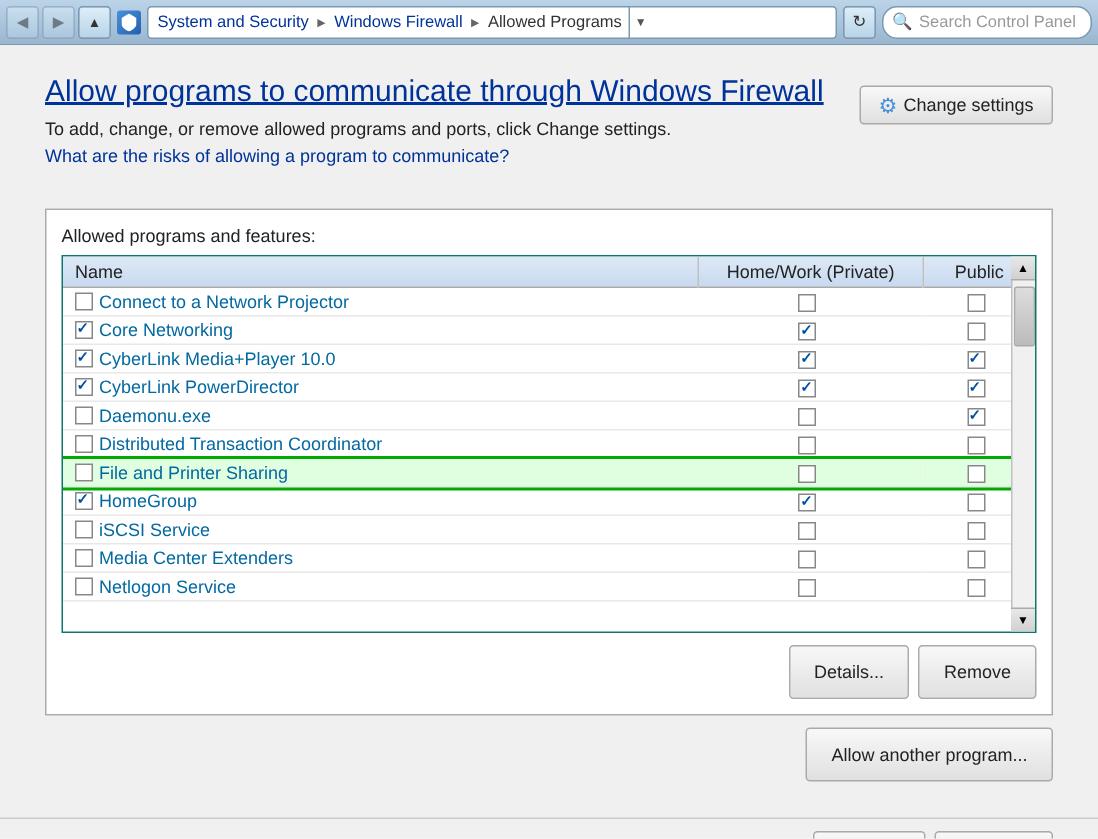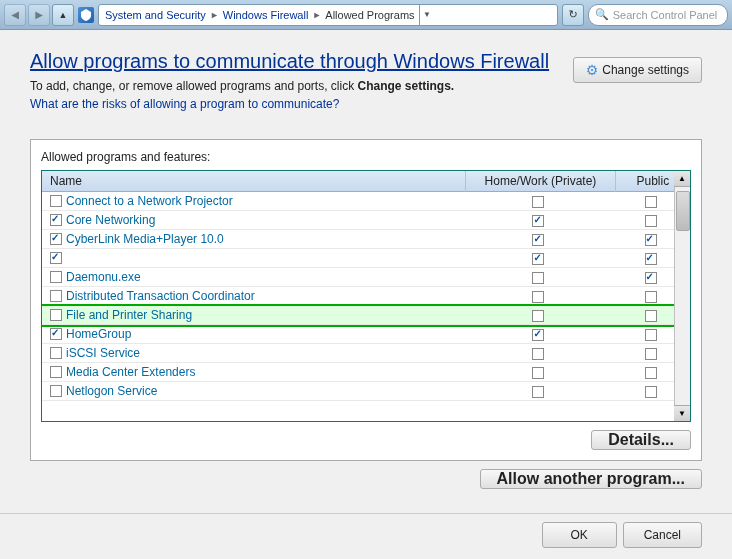--- a/index.html
+++ b/index.html
@@ -125,21 +125,21 @@
       color: #003399;
       font-weight: normal;
       margin-bottom: 6px;
       text-decoration: underline;
     }
     .subtitle {
       font-size: 12px;
       color: #222;
       margin-bottom: 4px;
     }
-    .subtitle b { font-weight: bold; }
+    .subtitle b { font-weight: normal; }
     .help-link {
       color: #003399;
       cursor: pointer;
       font-size: 12px;
       text-decoration: none;
       display: inline-block;
       margin-bottom: 28px;
     }
     .change-settings-btn {
       float: right;
@@ -282,28 +282,27 @@
 
     
     .bottom-panel {
       display: flex;
       justify-content: flex-end;
       gap: 6px;
       margin-top: 8px;
       padding-right: 0;
     }
     .btn {
-      padding: 0 16px;
+      padding: 10px 16px;
       background: linear-gradient(to bottom, #f8f8f8, #e0e0e0);
       border: 1px solid #aaa;
       border-radius: 3px;
       cursor: pointer;
-      font-size: 16px;
+      font-size: 12px;
       color: #222;
-      font-weight: bold;
     }
     .allow-another-btn {
       display: flex;
       justify-content: flex-end;
       margin-top: 8px;
     }
     .footer-buttons {
       display: flex;
       justify-content: flex-end;
       gap: 6px;
@@ -406,20 +405,21 @@
                     <span>CyberLink Media+Player 10.0</span>
                   </div>
                 </td>
                 <td class="td-center"><span class="cb checked"></span></td>
                 <td class="td-center"><span class="cb checked"></span></td>
               </tr>
               <tr>
                 <td>
                   <div class="name-cell">
                     <span class="cb checked"></span>
+                    <span>CyberLink PowerDirector</span>
                   </div>
                 </td>
                 <td class="td-center"><span class="cb checked"></span></td>
                 <td class="td-center"><span class="cb checked"></span></td>
               </tr>
               <tr>
                 <td>
                   <div class="name-cell">
                     <span class="cb"></span>
                     <span>Daemonu.exe</span>
@@ -493,20 +493,21 @@
       </div>
       <div class="scrollbar-track">
         <div class="scrollbar-up">▲</div>
         <div class="scrollbar-thumb"></div>
         <div class="scrollbar-down">▼</div>
       </div>
     </div>
 
     <div class="bottom-panel">
       <button class="btn">Details...</button>
+      <button class="btn">Remove</button>
     </div>
   </div>
 
   <div class="allow-another-btn">
     <button class="btn">Allow another program...</button>
   </div>
 </div>
 
 <div class="footer-buttons">
   <button class="footer-btn">OK</button>

